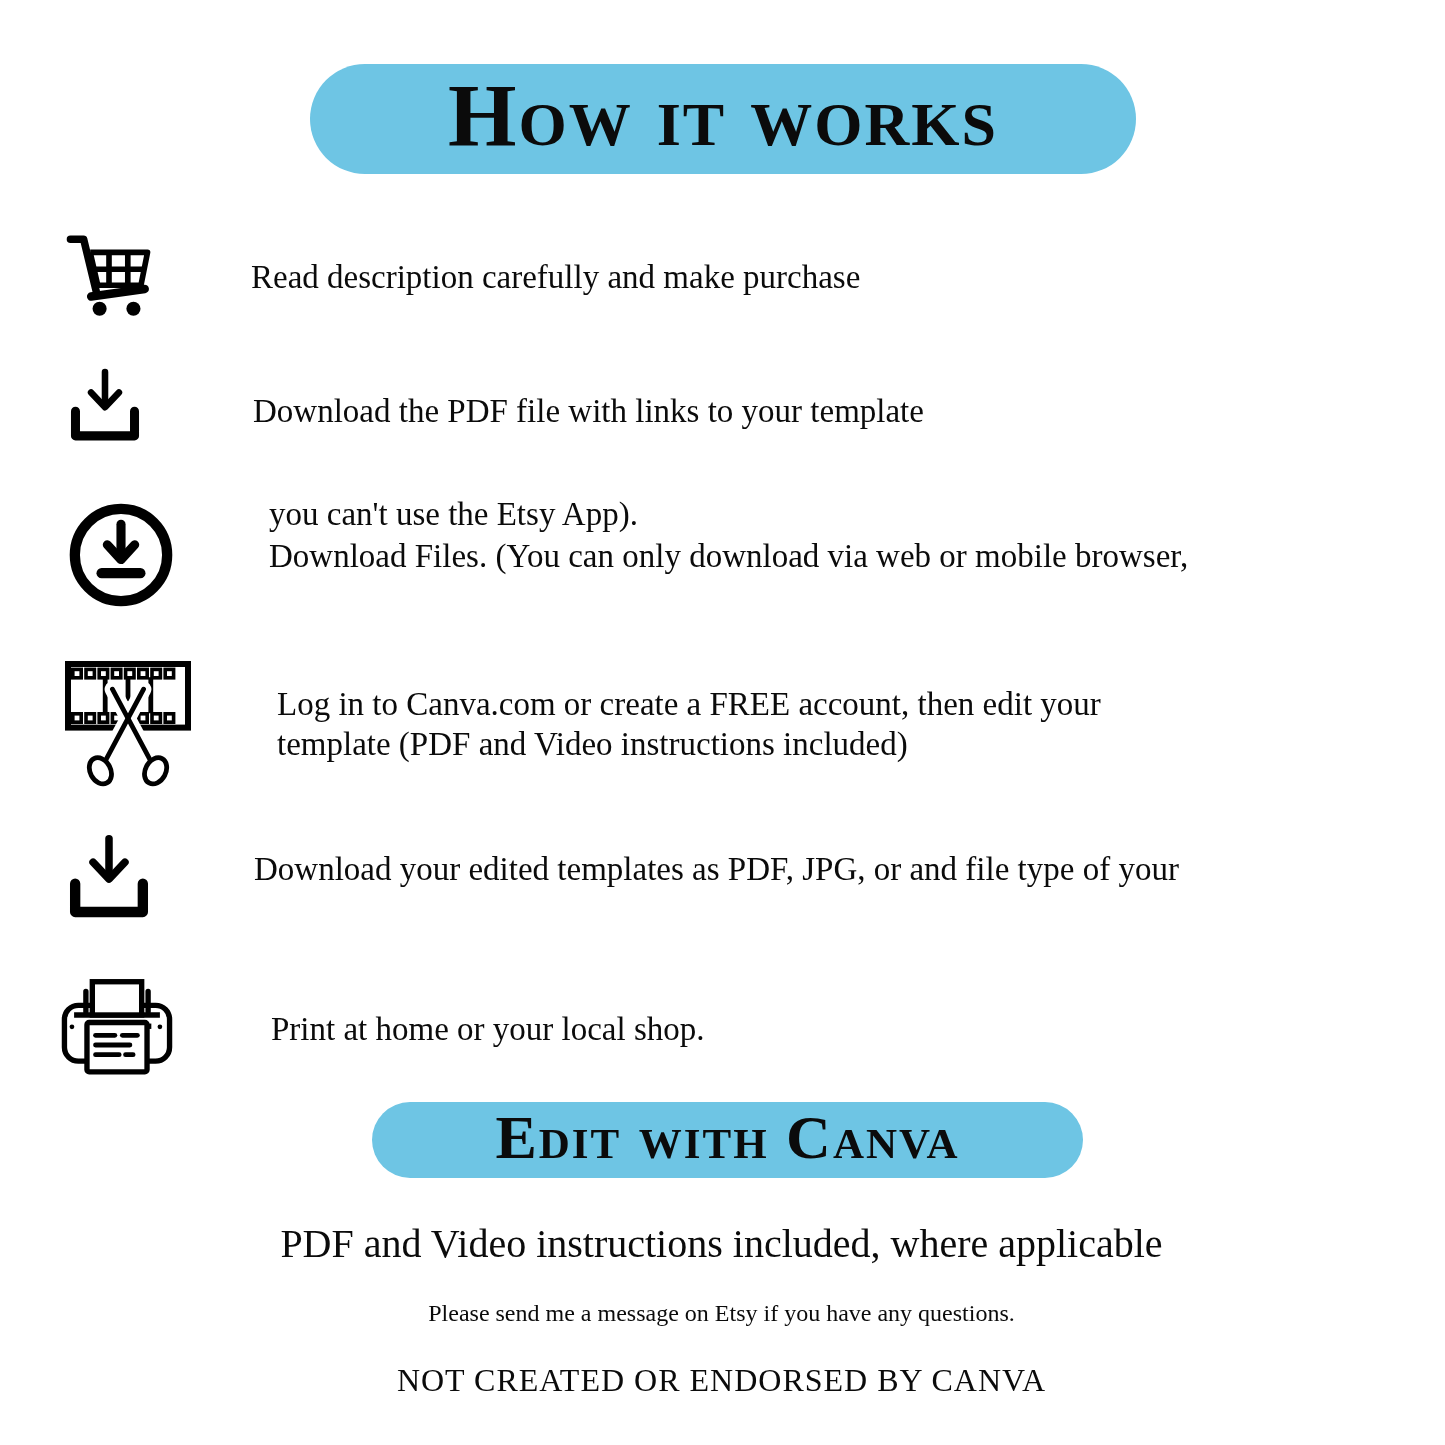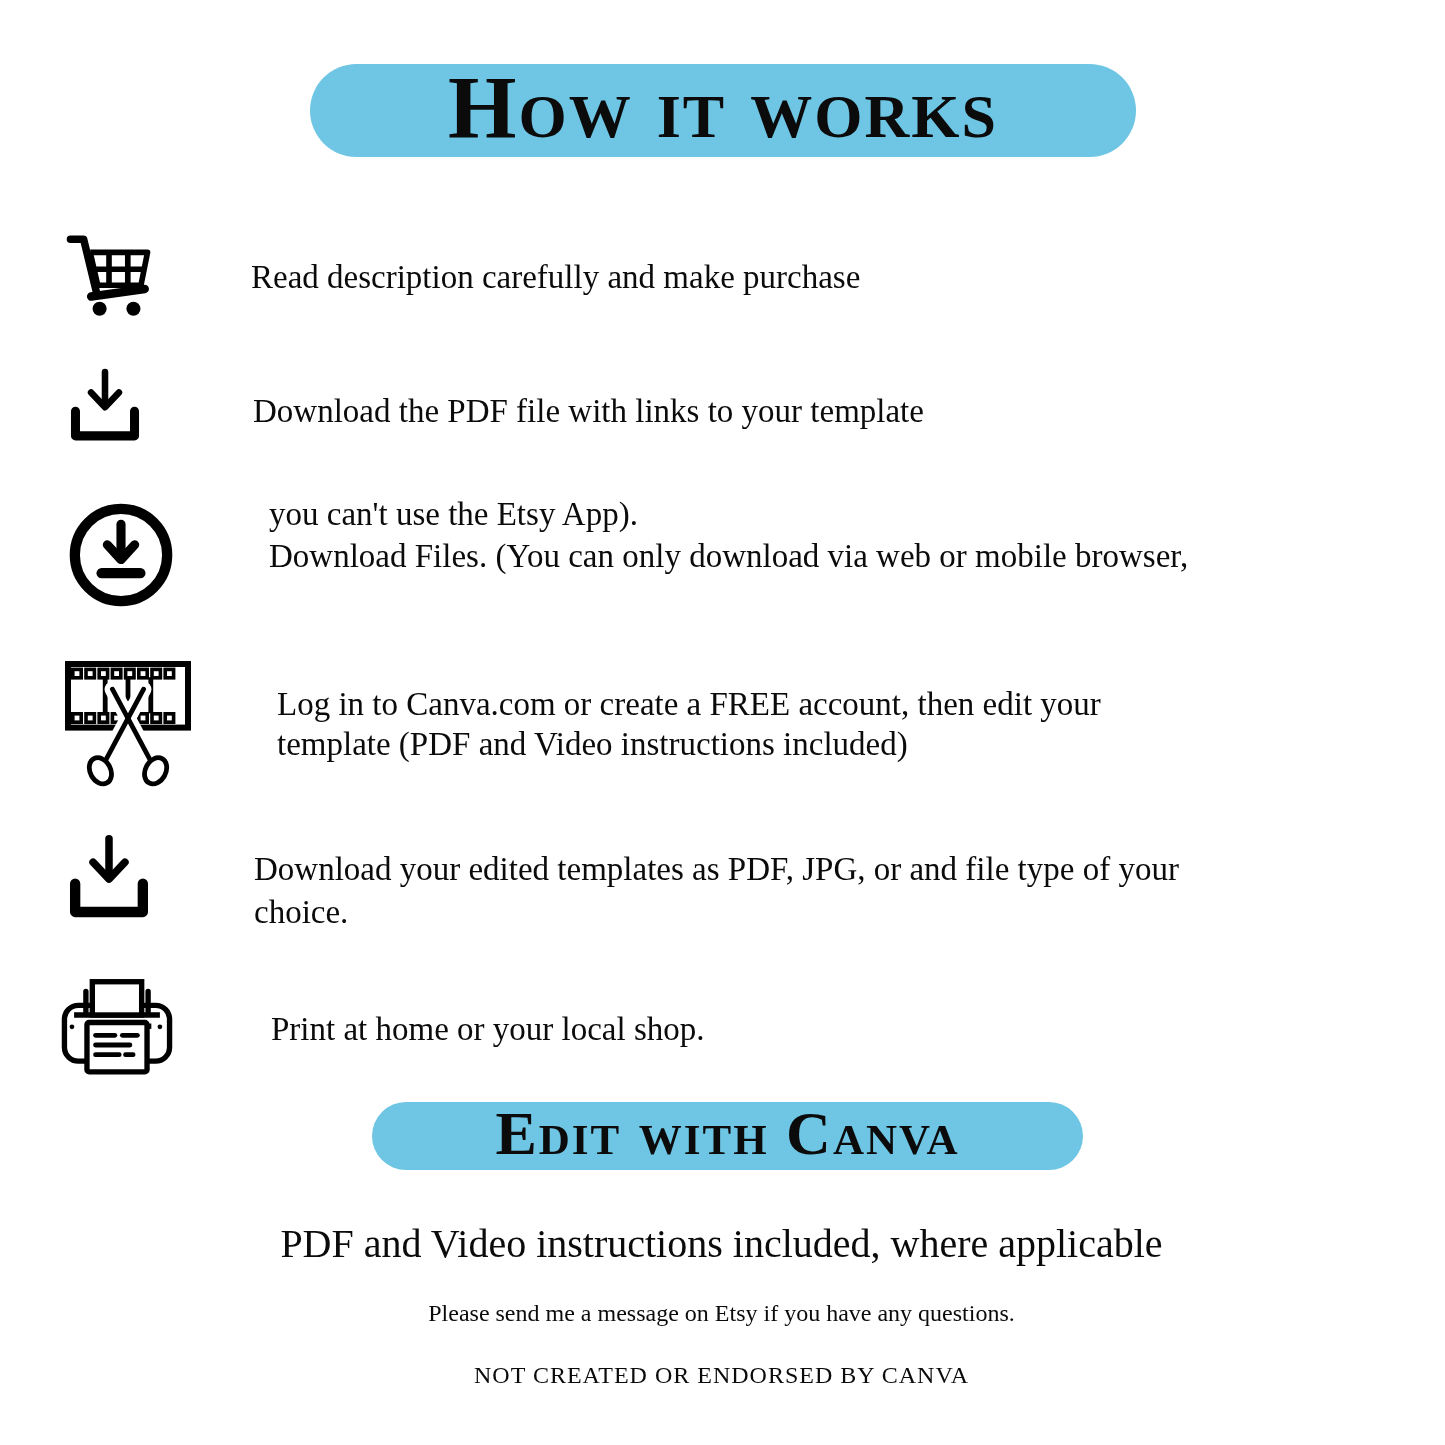--- a/index.html
+++ b/index.html
@@ -21,23 +21,23 @@
   }
   .pill-text {
     font-variant: small-caps;
     font-weight: 700;
     color: #0b0b0b;
     letter-spacing: 2px;
     white-space: nowrap;
     line-height: 1;
     padding-bottom: 6px;
   }
-  .header-pill { left: 310px; top: 64px; width: 826px; height: 93px; border-radius: 65px; }
+  .header-pill { left: 310px; top: 64px; width: 826px; height: 110px; border-radius: 65px; }
   .header-pill .pill-text { font-size: 88px; }
-  .edit-pill { left: 372px; top: 1102px; width: 711px; height: 68px; border-radius: 44px; }
+  .edit-pill { left: 372px; top: 1102px; width: 711px; height: 76px; border-radius: 44px; }
   .edit-pill .pill-text { font-size: 62px; }
 
   .step-icon { position: absolute; }
   .step-icon svg { display: block; width: 100%; height: 100%; }
   .icon-stroke { fill: none; stroke: #000; }
 
   .step-text {
     position: absolute;
     font-size: 33px;
     line-height: 42px;
@@ -47,21 +47,21 @@
   }
   .footer-line {
     position: absolute;
     left: 0;
     width: 1443px;
     text-align: center;
     white-space: nowrap;
   }
   .footer-1 { top: 1220px; font-size: 40px; }
   .footer-2 { top: 1300px; font-size: 24px; }
-  .footer-3 { top: 1362px; font-size: 24px; letter-spacing: 1px; }
+  .footer-3 { top: 1362px; font-size: 32px; letter-spacing: 1px; }
 </style>
 </head>
 <body>
 
 <div class="page">
 
   <div class="pill header-pill" style="background: rgb(110, 197, 228);">
     <span class="pill-text">How it works</span>
   </div>
 
@@ -145,21 +145,20 @@
 
   <div class="step-icon" style="left:62px; top:832px; width:94px; height:96px;">
     <svg viewBox="0 0 100 100">
       <path class="icon-stroke" d="M50 6 V46" stroke-width="8" stroke-linecap="round"></path>
       <path class="icon-stroke" d="M33 31 L50 49 L67 31" stroke-width="8" stroke-linecap="round" stroke-linejoin="round"></path>
       <path class="icon-stroke" d="M14 54 V84 H86 V54" stroke-width="11" stroke-linecap="round" stroke-linejoin="round"></path>
     </svg>
   </div>
   <div class="step-text" style="left:234px; top:848px; line-height:43px;">
     <div>Download your edited templates as PDF, JPG, or and file type of your</div>
-    <div>choice.</div>
   </div>
 
   <div class="step-icon" style="left:58px; top:976px; width:118px; height:108px;">
     <svg viewBox="0 0 110 100">
       <rect class="icon-stroke" x="6" y="27" width="98" height="52" rx="13" fill="#ffffff" stroke-width="5"></rect>
       <path class="icon-stroke" d="M15 36 H95" stroke-width="5"></path>
       <path class="icon-stroke" d="M26 14 V33 M84 14 V33" stroke-width="5" stroke-linecap="round"></path>
       <rect x="32" y="5" width="46" height="31" fill="#ffffff" stroke="#000" stroke-width="5"></rect>
       <circle cx="13" cy="47" r="2.2" fill="#000"></circle>
       <path class="icon-stroke" d="M74 46.5 H87" stroke-width="5"></path>

